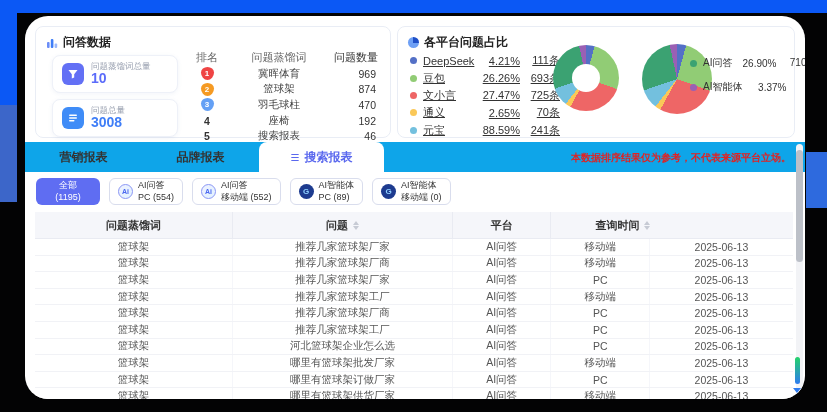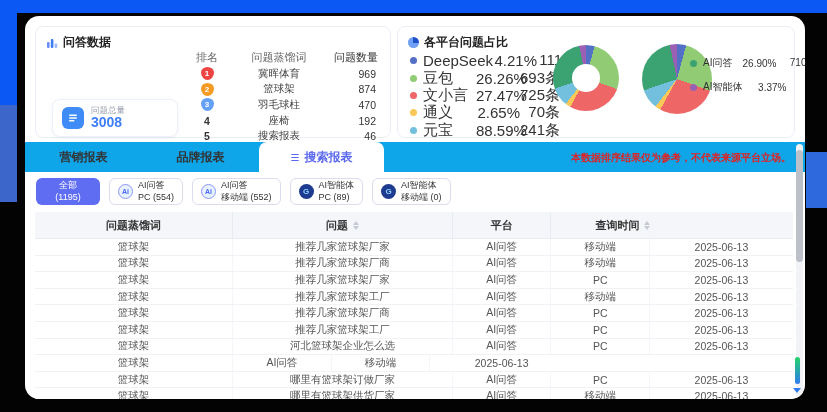--- a/index.html
+++ b/index.html
@@ -8,21 +8,21 @@
   .abs { position:absolute; }
 
   
   .bg-top { left:0; top:0; width:827px; height:13px; background:#0b58f5; }
   .bg-left { left:0; top:13px; width:17px; height:92px; background:#0b58f5; }
   .bg-left-thumb { left:0; top:105px; width:17px; height:97px; background:#3c66c9; }
   .bg-right { left:806px; top:152px; width:21px; height:56px; background:#2e6ade; }
 
   
   .panel { left:25px; top:16px; width:780px; height:383px; background:#fff;
-    border-radius:14px; overflow:hidden; }
+    border-radius:23px; overflow:hidden; }
 
   .box { position:absolute; border:1px solid #e9edf5; border-radius:8px; background:#fff; }
   #boxA { left:10px; top:10px; width:356px; height:112px; }
   #boxB { left:372px; top:10px; width:398px; height:112px; }
   .section-title { position:absolute; left:10px; top:7px; display:flex; align-items:center;
     gap:5px; font-size:12px; font-weight:bold; color:#222; }
   .pie-ic { width:11px; height:11px; border-radius:50%;
     background:conic-gradient(#2050c8 0 26%, #6ea0f5 26% 100%); }
 
   
@@ -45,21 +45,21 @@
   .rank-col-word { flex:1; text-align:center; }
   .rank-col-count { width:54px; text-align:right; padding-right:8px; color:#333; }
   .rank-head .rank-col-count { padding-right:2px; text-align:center; }
   .medal { width:13px; height:13px; border-radius:50% 50% 50% 50%/42% 42% 58% 58%;
     color:#fff; font-size:8px; font-weight:bold; display:flex; align-items:center;
     justify-content:center; }
   .rank-num { font-weight:bold; color:#333; }
 
   
   #legend1 { position:absolute; left:12px; top:25px; width:150px; }
-  #legend1 .legend-row { height:17.4px; font-size:15px; }
+  #legend1 .legend-row { height:17.4px; font-size:11px;text-decoration:underline; }
   #legend2 { position:absolute; left:292px; top:24px; width:104px; z-index:3; }
   #legend2 .legend-row { height:24px; font-size:10px; }
   .legend-row { display:flex; align-items:center; color:#333; }
   .legend-dot { width:7px; height:7px; border-radius:50%; margin-right:6px; flex:none; }
   .legend-name { flex:1; text-align:left; white-space:nowrap; }
   .legend-pct { width:44px; text-align:right; flex:none; }
   .legend-count { width:40px; text-align:right; flex:none; white-space:nowrap; }
   #donut { position:absolute; left:155px; top:18px; width:66px; height:66px; border-radius:50%; }
   #donut::after { content:""; position:absolute; left:19px; top:19px; width:28px; height:28px;
     border-radius:50%; background:#fff; }
@@ -128,20 +128,31 @@
 <div class="abs panel">
 
   <div class="box" id="boxA">
     <div class="section-title">
       <svg width="12" height="12">
         <rect x="1" y="5" width="2.6" height="6" rx="1" fill="#6b8df7"></rect>
         <rect x="4.8" y="2" width="2.6" height="9" rx="1" fill="#3f7ef7"></rect>
         <rect x="8.6" y="6.5" width="2.6" height="4.5" rx="1" fill="#9db9fa"></rect>
       </svg>
       <span>问答数据</span>
+    </div>
+    <div class="stat-card" id="card1">
+      <span class="stat-icon">
+        <svg width="12" height="12" viewBox="0 0 12 12">
+            <path d="M1.5 2h9L7.2 6.2v3.4L4.8 10.4V6.2z" fill="#fff"></path>
+          </svg>
+      </span>
+      <span class="flines">
+        <span class="stat-label">问题蒸馏词总量</span>
+        <span class="stat-value">10</span>
+      </span>
     </div>
     <div class="stat-card" id="card2">
       <span class="stat-icon">
         <svg width="12" height="12" viewBox="0 0 12 12">
           <rect x="2" y="2.5" width="8" height="1.6" rx="0.8" fill="#fff"></rect>
           <rect x="2" y="5.2" width="8" height="1.6" rx="0.8" fill="#fff"></rect>
           <rect x="2" y="7.9" width="5.5" height="1.6" rx="0.8" fill="#fff"></rect>
         </svg>
       </span>
       <span class="flines">
@@ -367,20 +378,21 @@
         </div>
         <div class="trow">
           <div class="tcell" style="width: 26%;">篮球架</div>
           <div class="tcell" style="width: 29%; text-align: center;">河北篮球架企业怎么选</div>
           <div class="tcell" style="width: 13%;">AI问答</div>
           <div class="tcell" style="width: 13%;">PC</div>
           <div class="tcell" style="width: 19%;">2025-06-13</div>
         </div>
         <div class="trow">
           <div class="tcell" style="width: 26%;">篮球架</div>
+          <div class="tcell" style="width: 29%;">哪里有篮球架批发厂家</div>
           <div class="tcell" style="width: 13%;">AI问答</div>
           <div class="tcell" style="width: 13%;">移动端</div>
           <div class="tcell" style="width: 19%;">2025-06-13</div>
         </div>
         <div class="trow">
           <div class="tcell" style="width: 26%;">篮球架</div>
           <div class="tcell" style="width: 29%;">哪里有篮球架订做厂家</div>
           <div class="tcell" style="width: 13%;">AI问答</div>
           <div class="tcell" style="width: 13%;">PC</div>
           <div class="tcell" style="width: 19%;">2025-06-13</div>

